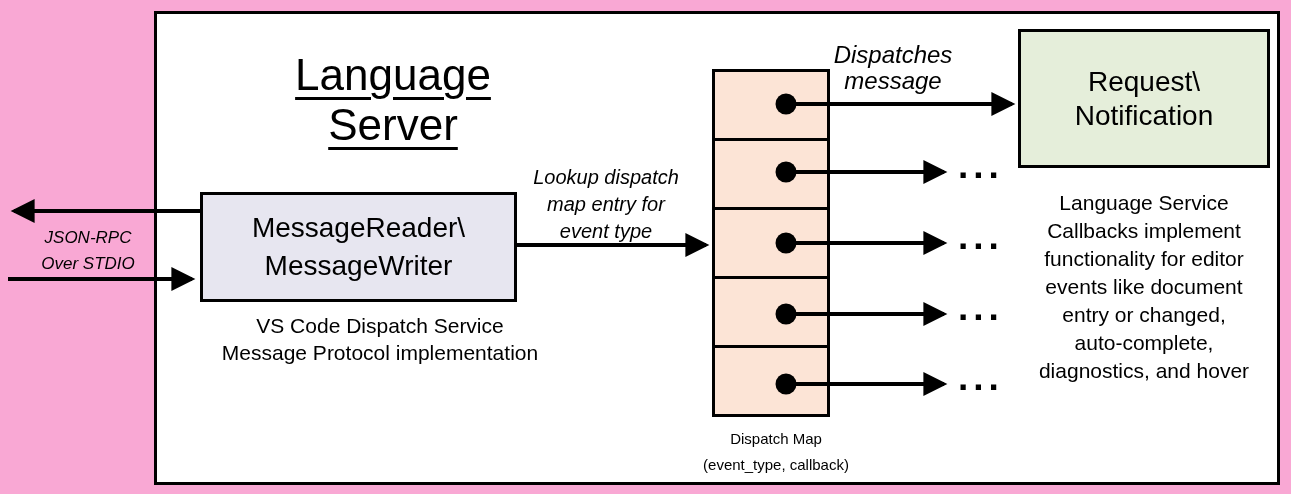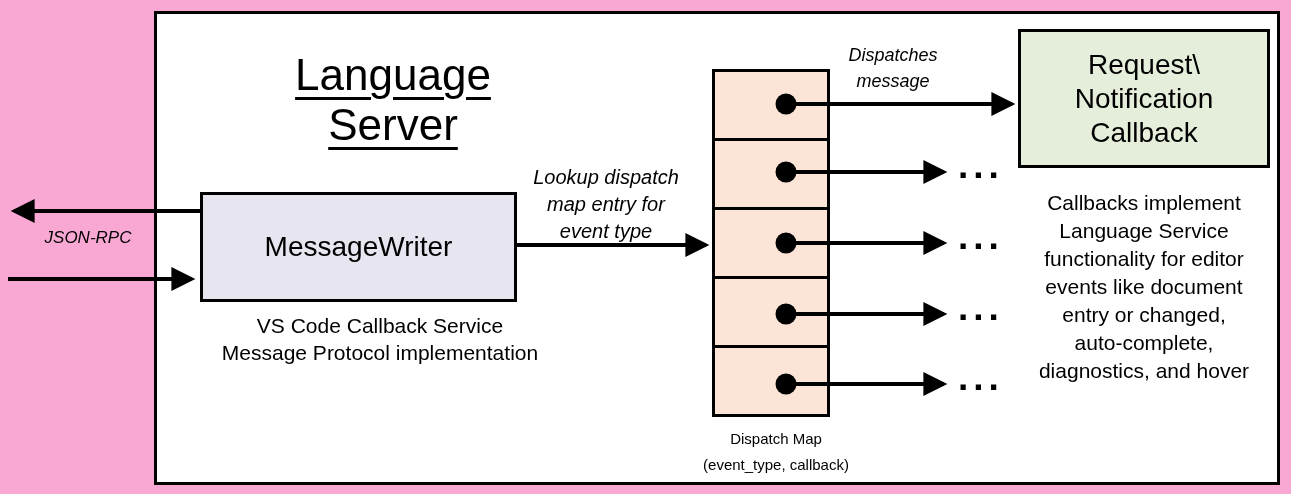--- a/index.html
+++ b/index.html
@@ -27,21 +27,21 @@
   }
   .reader{left:200px;top:192px;width:317px;height:110px;font-size:28px;line-height:38px;}
   .callback{left:1018px;top:29px;width:252px;height:139px;font-size:28px;line-height:34px;}
   .caption{position:absolute;text-align:center;}
   .reader-caption{left:178px;top:312px;width:404px;font-size:21px;line-height:27px;}
   .map-caption{left:634px;top:426px;width:284px;font-size:15px;line-height:26px;}
   .note{left:1000px;top:189px;width:288px;font-size:21px;line-height:28px;}
   .label{position:absolute;text-align:center;font-style:italic;}
   .stdio{left:18px;top:225px;width:140px;font-size:17px;line-height:26px;}
   .lookup{left:502px;top:164px;width:208px;font-size:20px;line-height:27px;}
-  .dispatches{left:824px;top:42px;width:138px;font-size:18px;line-height:26px;}
+  .dispatches{left:824px;top:42px;width:138px;font-size:24px;line-height:26px;}
   .dispatch-map{
     position:absolute;left:712px;top:69px;width:118px;height:348px;
     border:3px solid #000;box-sizing:border-box;
     display:flex;flex-direction:column;
   }
   .dispatch-map .cell{flex:1 1 0;}
   .dispatch-map .cell:not(:last-child){border-bottom:3px solid #000;}
   .ellipsis{
     position:absolute;left:958px;width:70px;
     font-size:37px;font-weight:700;letter-spacing:5px;line-height:37px;
@@ -58,28 +58,30 @@
 <body>
 
 <div class="canvas">
 
   <div class="outer-box"></div>
 
   <div class="title">Language Server</div>
 
   <div class="label stdio">
     <div>JSON-RPC</div>
+    <div>Over STDIO</div>
   </div>
 
   <div class="box reader" style="background-color: rgb(231, 230, 240);">
+    <div>MessageReader\</div>
     <div>MessageWriter</div>
   </div>
 
   <div class="caption reader-caption">
-    <div>VS Code Callback Service</div>
+    <div>VS Code Dispatch Service</div>
     <div>Message Protocol implementation</div>
   </div>
 
   <div class="label lookup">
     <div>Lookup dispatch</div>
     <div>map entry for</div>
     <div>event type</div>
   </div>
 
   <div class="dispatch-map" style="background-color: rgb(252, 228, 214);">
@@ -96,26 +98,25 @@
   </div>
 
   <div class="label dispatches">
     <div>Dispatches</div>
     <div>message</div>
   </div>
 
   <div class="box callback" style="background-color: rgb(229, 238, 218);">
     <div>Request\</div>
     <div>Notification</div>
-    <div>Callback</div>
   </div>
 
   <div class="caption note">
+    <div>Language Service</div>
     <div>Callbacks implement</div>
-    <div>Language Service</div>
     <div>functionality for editor</div>
     <div>events like document</div>
     <div>entry or changed,</div>
     <div>auto-complete,</div>
     <div>diagnostics, and hover</div>
   </div>
 
   <div class="ellipsis e1">...</div>
   <div class="ellipsis e2">...</div>
   <div class="ellipsis e3">...</div>

